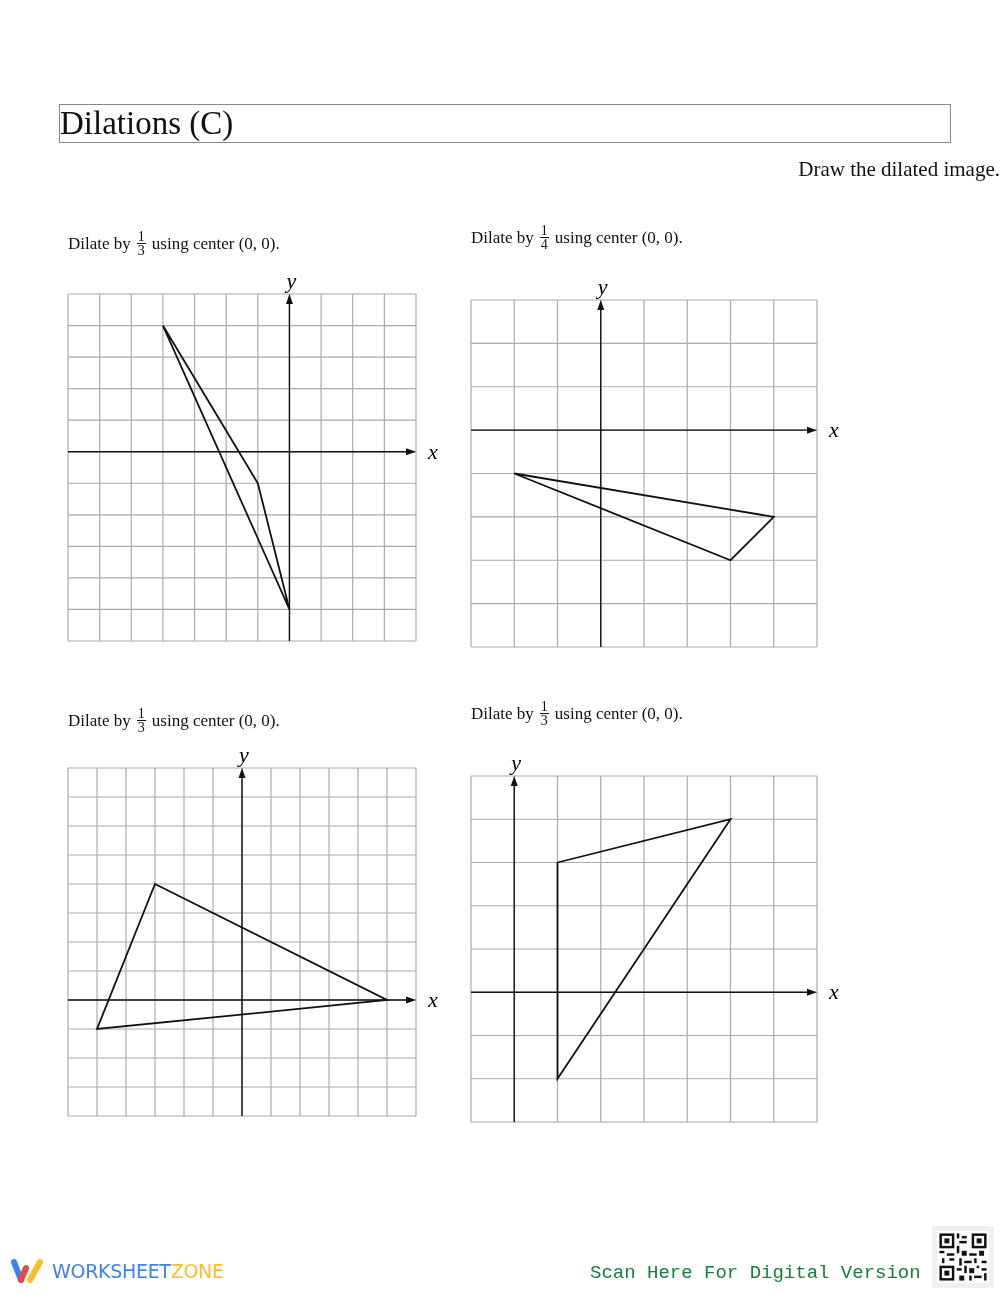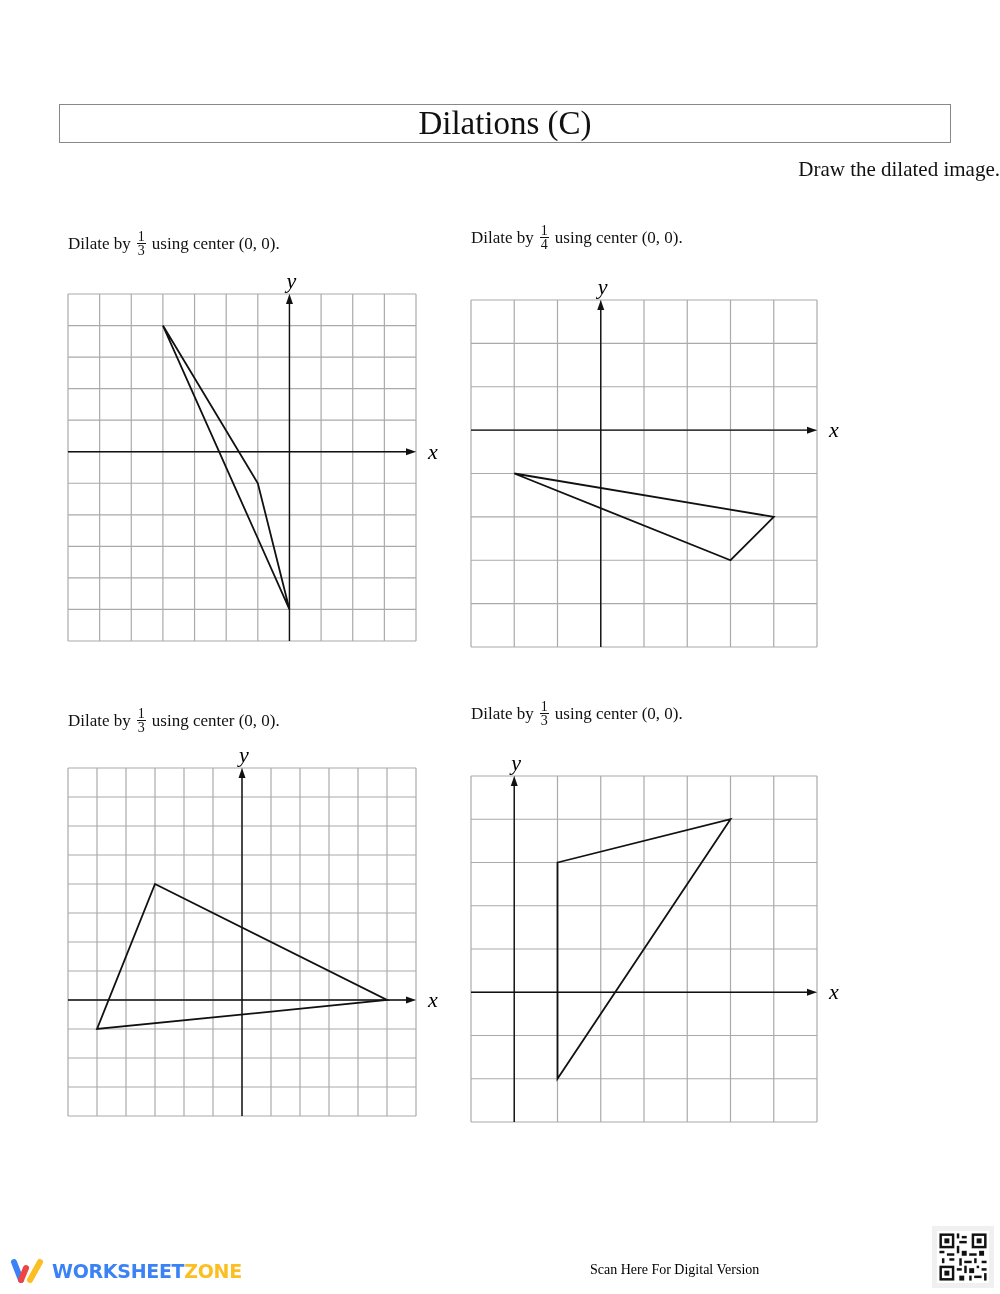--- a/index.html
+++ b/index.html
@@ -1,34 +1,34 @@
 <!DOCTYPE html>
 <html><head>
 <meta charset="utf-8">
 <style>
   html, body { margin: 0; padding: 0; background: #ffffff; }
   body { width: 1000px; height: 1294px; position: relative; overflow: hidden;
          font-family: "Liberation Serif", "DejaVu Serif", serif; color: #111; }
   .title-box { position: absolute; left: 59px; top: 104px; width: 892px; height: 39px;
                border: 1.5px solid #888; box-sizing: border-box;
-               display: flex; align-items: center; justify-content: center; }
+               display: flex; align-items: center; }
   .title { font-size: 33px; line-height: 1; }
   .subtitle { position: absolute; left: 0; width: 1000px; top: 157px; text-align: right; font-size: 21px; }
   .prompt { position: absolute; font-size: 17px; display: flex; align-items: center; white-space: nowrap; }
   .frac { display: inline-flex; flex-direction: column; align-items: center; margin: 0 6px;
           font-size: 14px; line-height: 13px; }
   .frac .num { border-bottom: 1px solid #111; padding: 0 1px; }
   .graph { position: absolute; left: 0; top: 0; }
   .axis-label { font-style: italic; font-size: 22px; }
   .footer-logo { position: absolute; left: 10px; top: 1258px; display: flex; align-items: center; }
-  .logo-text { font-family: "DejaVu Sans", sans-serif; font-weight: bold; font-size: 19px; letter-spacing: -0.3px; margin-left: 6px; }
+  .logo-text { font-family: "DejaVu Sans", sans-serif; font-weight: normal; font-size: 19px; letter-spacing: -0.3px; margin-left: 6px; }
   .logo-text .w1 { color: #3b82f6; }
   .logo-text .w2 { color: #fbbf24; }
-  .scan { position: absolute; left: 590px; top: 1262px; font-family: Liberation Serif, serif;
-          font-size: 14px; color: #000000; }
+  .scan { position: absolute; left: 590px; top: 1262px; font-family: Liberation Mono, monospace;
+          font-size: 19px; color: #15803d; }
   .qr { position: absolute; left: 932px; top: 1226px; width: 62px; height: 62px; background: #f0f0f0; }
 </style>
 </head>
 <body>
 
 <div class="title-box">
   <span class="title">Dilations (C)</span>
 </div>
 <div class="subtitle">Draw the dilated image.</div>
 

